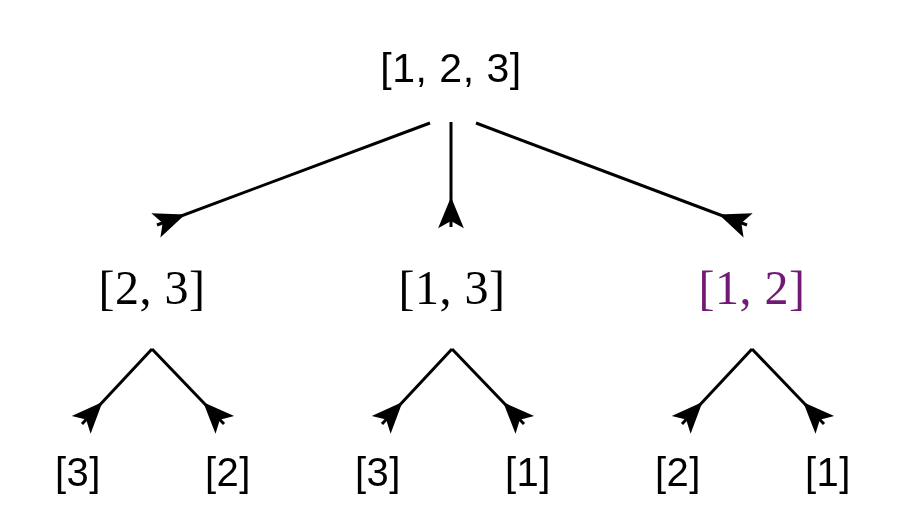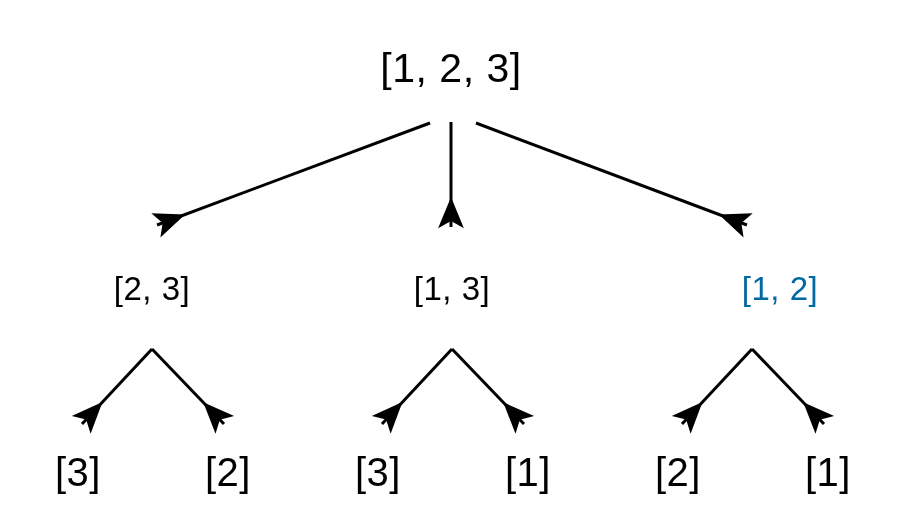--- a/index.html
+++ b/index.html
@@ -33,21 +33,21 @@
     color: #000000;
     font-family: "Liberation Sans", sans-serif;
     font-weight: 400;
     white-space: nowrap;
     text-align: center;
     transform: translate(-50%, -50%);
     letter-spacing: 0.5px;
     line-height: 1;
   }
   .level-0 { font-size: 41px; }
-  .level-1 { font-size: 33px; }
+  .level-1 { font-size: 48px; font-family: Liberation Serif, serif; }
   .level-2 { font-size: 40px; }
 </style>
 </head>
 <body>
 
 <div id="diagram-root" style="background: rgb(255, 255, 255);">
 
   <svg id="edge-layer" viewBox="0 0 903 528" width="903" height="528" xmlns="http://www.w3.org/2000/svg">
     <defs>
       <marker id="arrowhead" markerWidth="11" markerHeight="9" refX="10.2" refY="4.5" orient="auto" markerUnits="strokeWidth">
@@ -64,21 +64,21 @@
         <line x1="452" y1="349" x2="524" y2="424" marker-end="url(#arrowhead)"></line>
         <line x1="752" y1="349" x2="682" y2="424" marker-end="url(#arrowhead)"></line>
         <line x1="752" y1="349" x2="824" y2="424" marker-end="url(#arrowhead)"></line>
       </g>
   </svg>
 
   <div id="nodes-layer">
       <div class="node-label level-0" style="left: 451px; top: 68px; color: rgb(0, 0, 0);">[1, 2, 3]</div>
       <div class="node-label level-1" style="left: 152px; top: 288px; color: rgb(0, 0, 0);">[2, 3]</div>
       <div class="node-label level-1" style="left: 452px; top: 288px; color: rgb(0, 0, 0); text-align: center;">[1, 3]</div>
-      <div class="node-label level-1" style="left: 752px; top: 288px; color: #0369a1; margin-left: 28px;">[1, 2]</div>
+      <div class="node-label level-1" style="left: 752px; top: 288px; color: #701a75;">[1, 2]</div>
       <div class="node-label level-2" style="left: 78px; top: 472px; color: rgb(0, 0, 0);">[3]</div>
       <div class="node-label level-2" style="left: 228px; top: 472px; color: rgb(0, 0, 0);">[2]</div>
       <div class="node-label level-2" style="left: 378px; top: 472px; color: rgb(0, 0, 0);">[3]</div>
       <div class="node-label level-2" style="left: 528px; top: 472px; color: rgb(0, 0, 0);">[1]</div>
       <div class="node-label level-2" style="left: 678px; top: 472px; color: rgb(0, 0, 0);">[2]</div>
       <div class="node-label level-2" style="left: 828px; top: 472px; color: rgb(0, 0, 0);">[1]</div>
     </div>
 
 </div>
 

